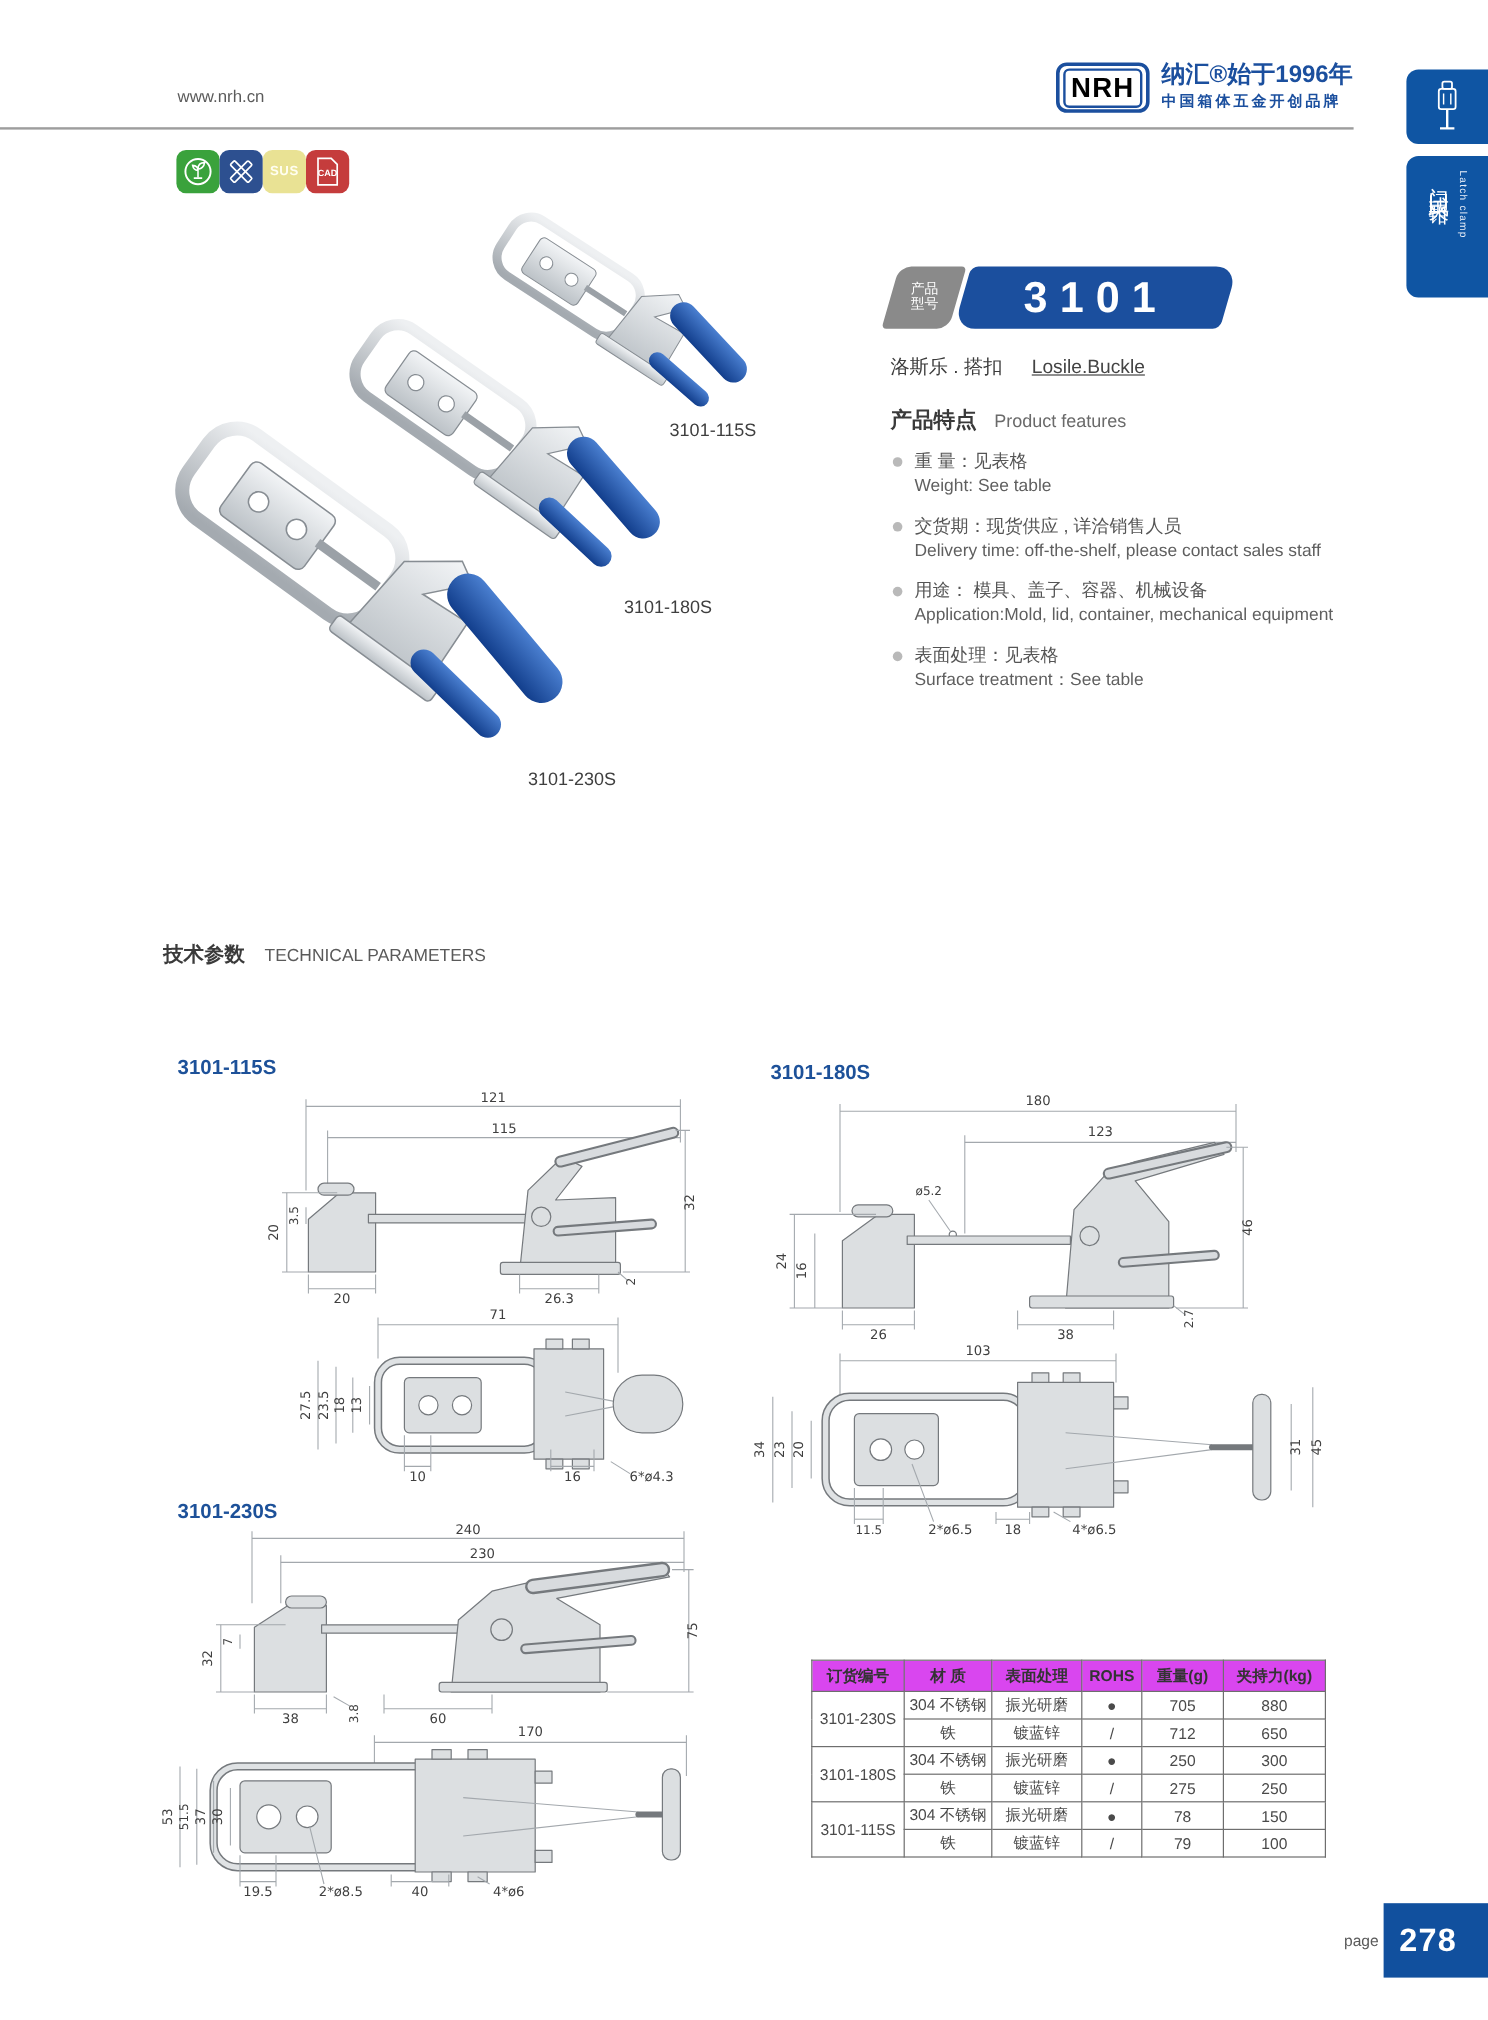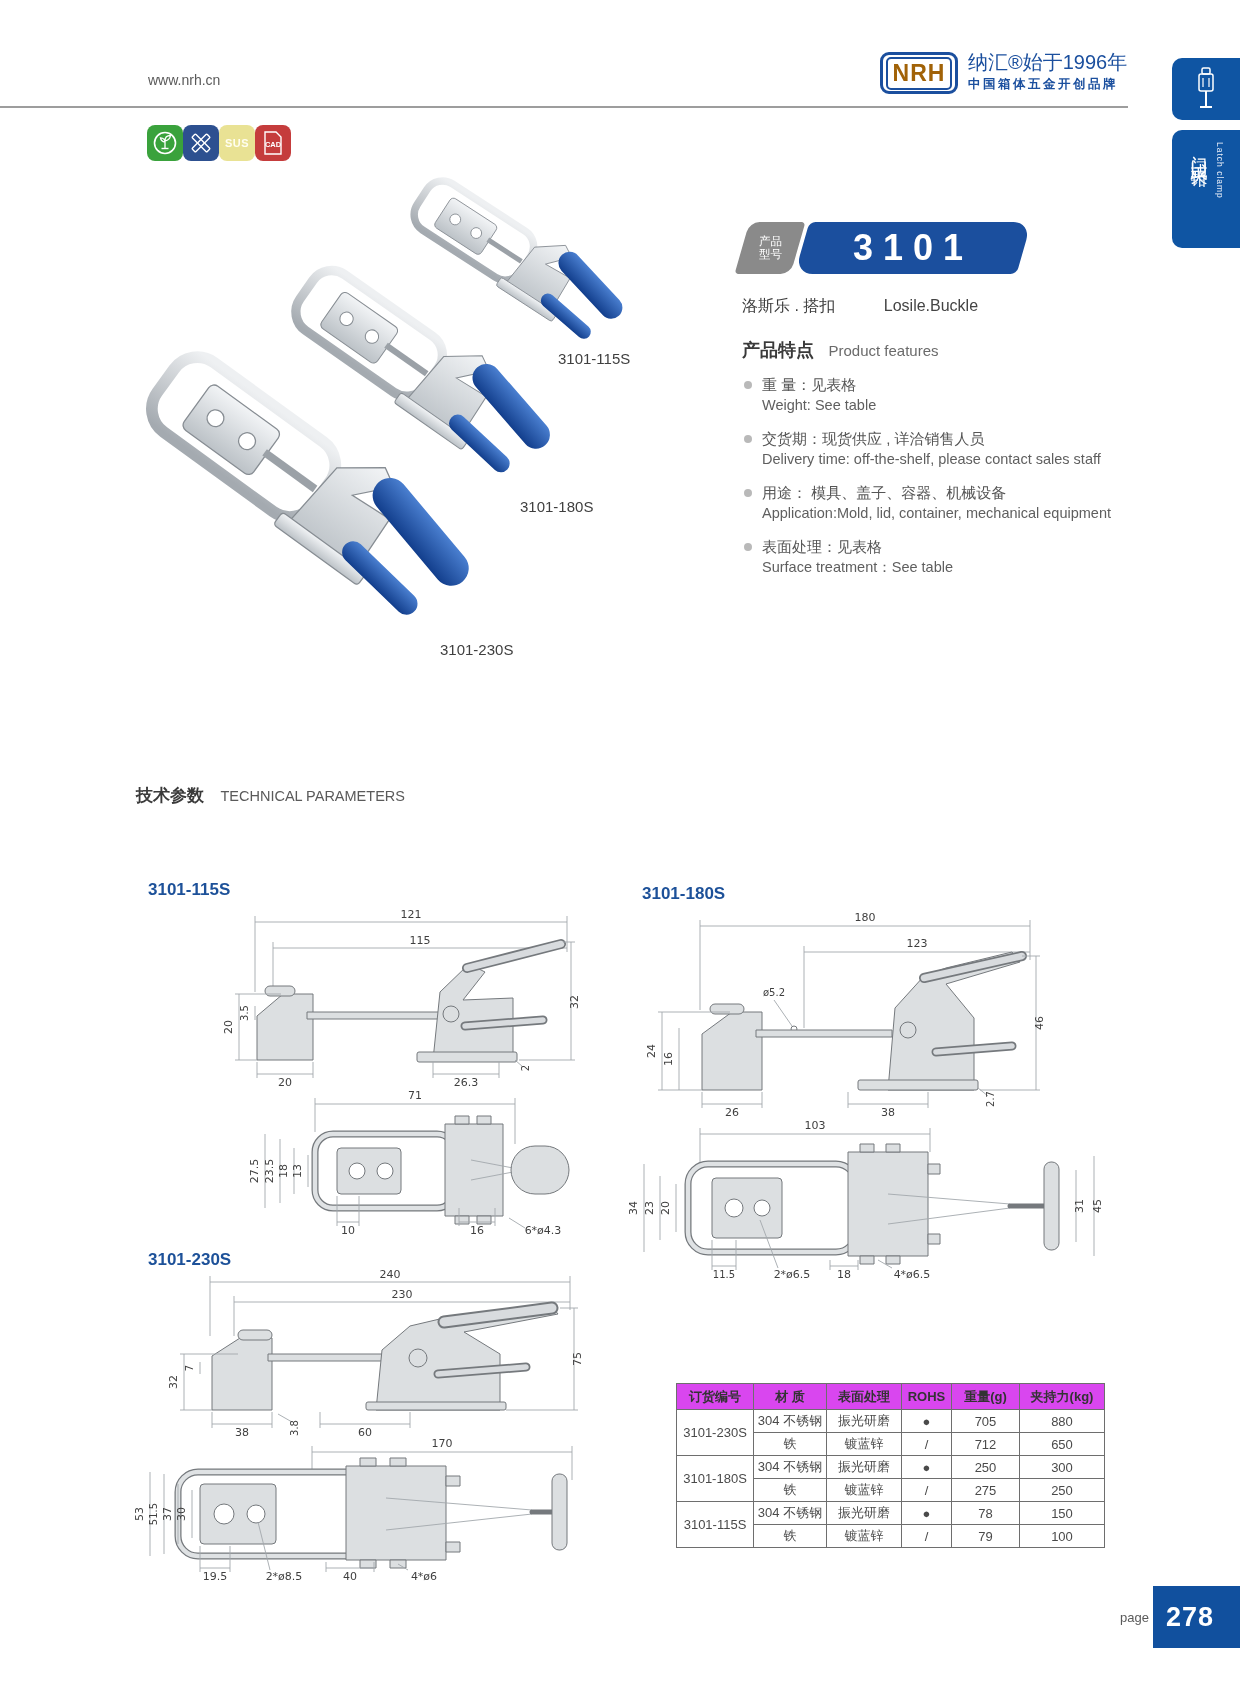--- a/index.html
+++ b/index.html
@@ -6,23 +6,23 @@
   *{box-sizing:border-box;}
   .page{position:relative;width:1240px;height:1683px;background:#fff;overflow:hidden;
         font-family:"Liberation Sans","DejaVu Sans",sans-serif;color:#3c3c3c;}
   .abs{position:absolute;}
 
   
   .site-url{left:148px;top:72px;font-size:14px;color:#5a5a5a;}
   .logo-box{left:880px;top:52px;width:78px;height:42px;border:3px solid #1b4f9e;border-radius:9px;
             display:flex;align-items:center;justify-content:center;}
   .logo-inner{border:2px solid #1b4f9e;border-radius:5px;padding:1px 5px;
-              font-size:23px;font-weight:bold;color:#a16207;letter-spacing:1px;}
+              font-size:23px;font-weight:bold;color:#000000;letter-spacing:1px;}
   .brand{left:968px;top:50px;width:180px;color:#1b4f9e;}
-  .brand .l1{font-size:20px;font-weight:normal;line-height:24px;}
+  .brand .l1{font-size:20px;font-weight:bold;line-height:24px;}
   .brand .l2{font-size:12.5px;font-weight:bold;letter-spacing:2.5px;line-height:20px;}
   .header-rule{left:0;top:106px;width:1128px;height:2px;background:#9d9d9d;}
 
   
   .badge-row{left:147px;top:125px;display:flex;gap:0;}
   .badge{width:36px;height:36px;border-radius:8px;display:flex;align-items:center;justify-content:center;}
   .badge.green{background:#3aa23c;}
   .badge.blue{background:#2d5090;}
   .badge.yellow{background:#e9e294;}
   .badge.red{background:#c53c3c;}
@@ -38,21 +38,21 @@
   .tab2 .en{writing-mode:vertical-rl;color:#e8eef8;font-size:8.5px;letter-spacing:1px;}
 
   
   .pb-gray{left:742px;top:222px;width:56px;height:52px;background:#8a8a8a;transform:skewX(-16deg);
            border-radius:10px 4px 10px 4px;display:flex;align-items:center;justify-content:center;}
   .pb-gray .t{transform:skewX(16deg);color:#fff;font-size:11.5px;line-height:13px;text-align:center;}
   .pb-blue{left:802px;top:222px;width:222px;height:52px;background:#1b4f9e;transform:skewX(-16deg);
            border-radius:6px 18px 6px 18px;display:flex;align-items:center;justify-content:center;}
   .pb-blue .t{transform:skewX(16deg);color:#fff;font-size:36px;font-weight:bold;letter-spacing:10px;}
   .prod-name{left:742px;top:296px;font-size:16px;color:#3c3c3c;}
-  .prod-name .en{margin-left:44px;color:#444;}
+  .prod-name .en{margin-left:20px;color:#444;text-decoration:underline;}
 
   
   .features{left:742px;top:338px;width:410px;}
   .feat-title .zh{font-size:18px;font-weight:bold;color:#3a3a3a;text-align:center;}
   .feat-title .en{font-size:15px;color:#6a6a6a;margin-left:10px;}
   .feat-item{position:relative;padding-left:20px;margin-top:13px;}
   .feat-item .dot{position:absolute;left:2px;top:6px;width:8px;height:8px;border-radius:50%;background:#b9b9b9;}
   .feat-item .zh{font-size:15px;color:#555;line-height:20px;}
   .feat-item .en{font-size:14.5px;color:#5f5f5f;line-height:21px;}
 

